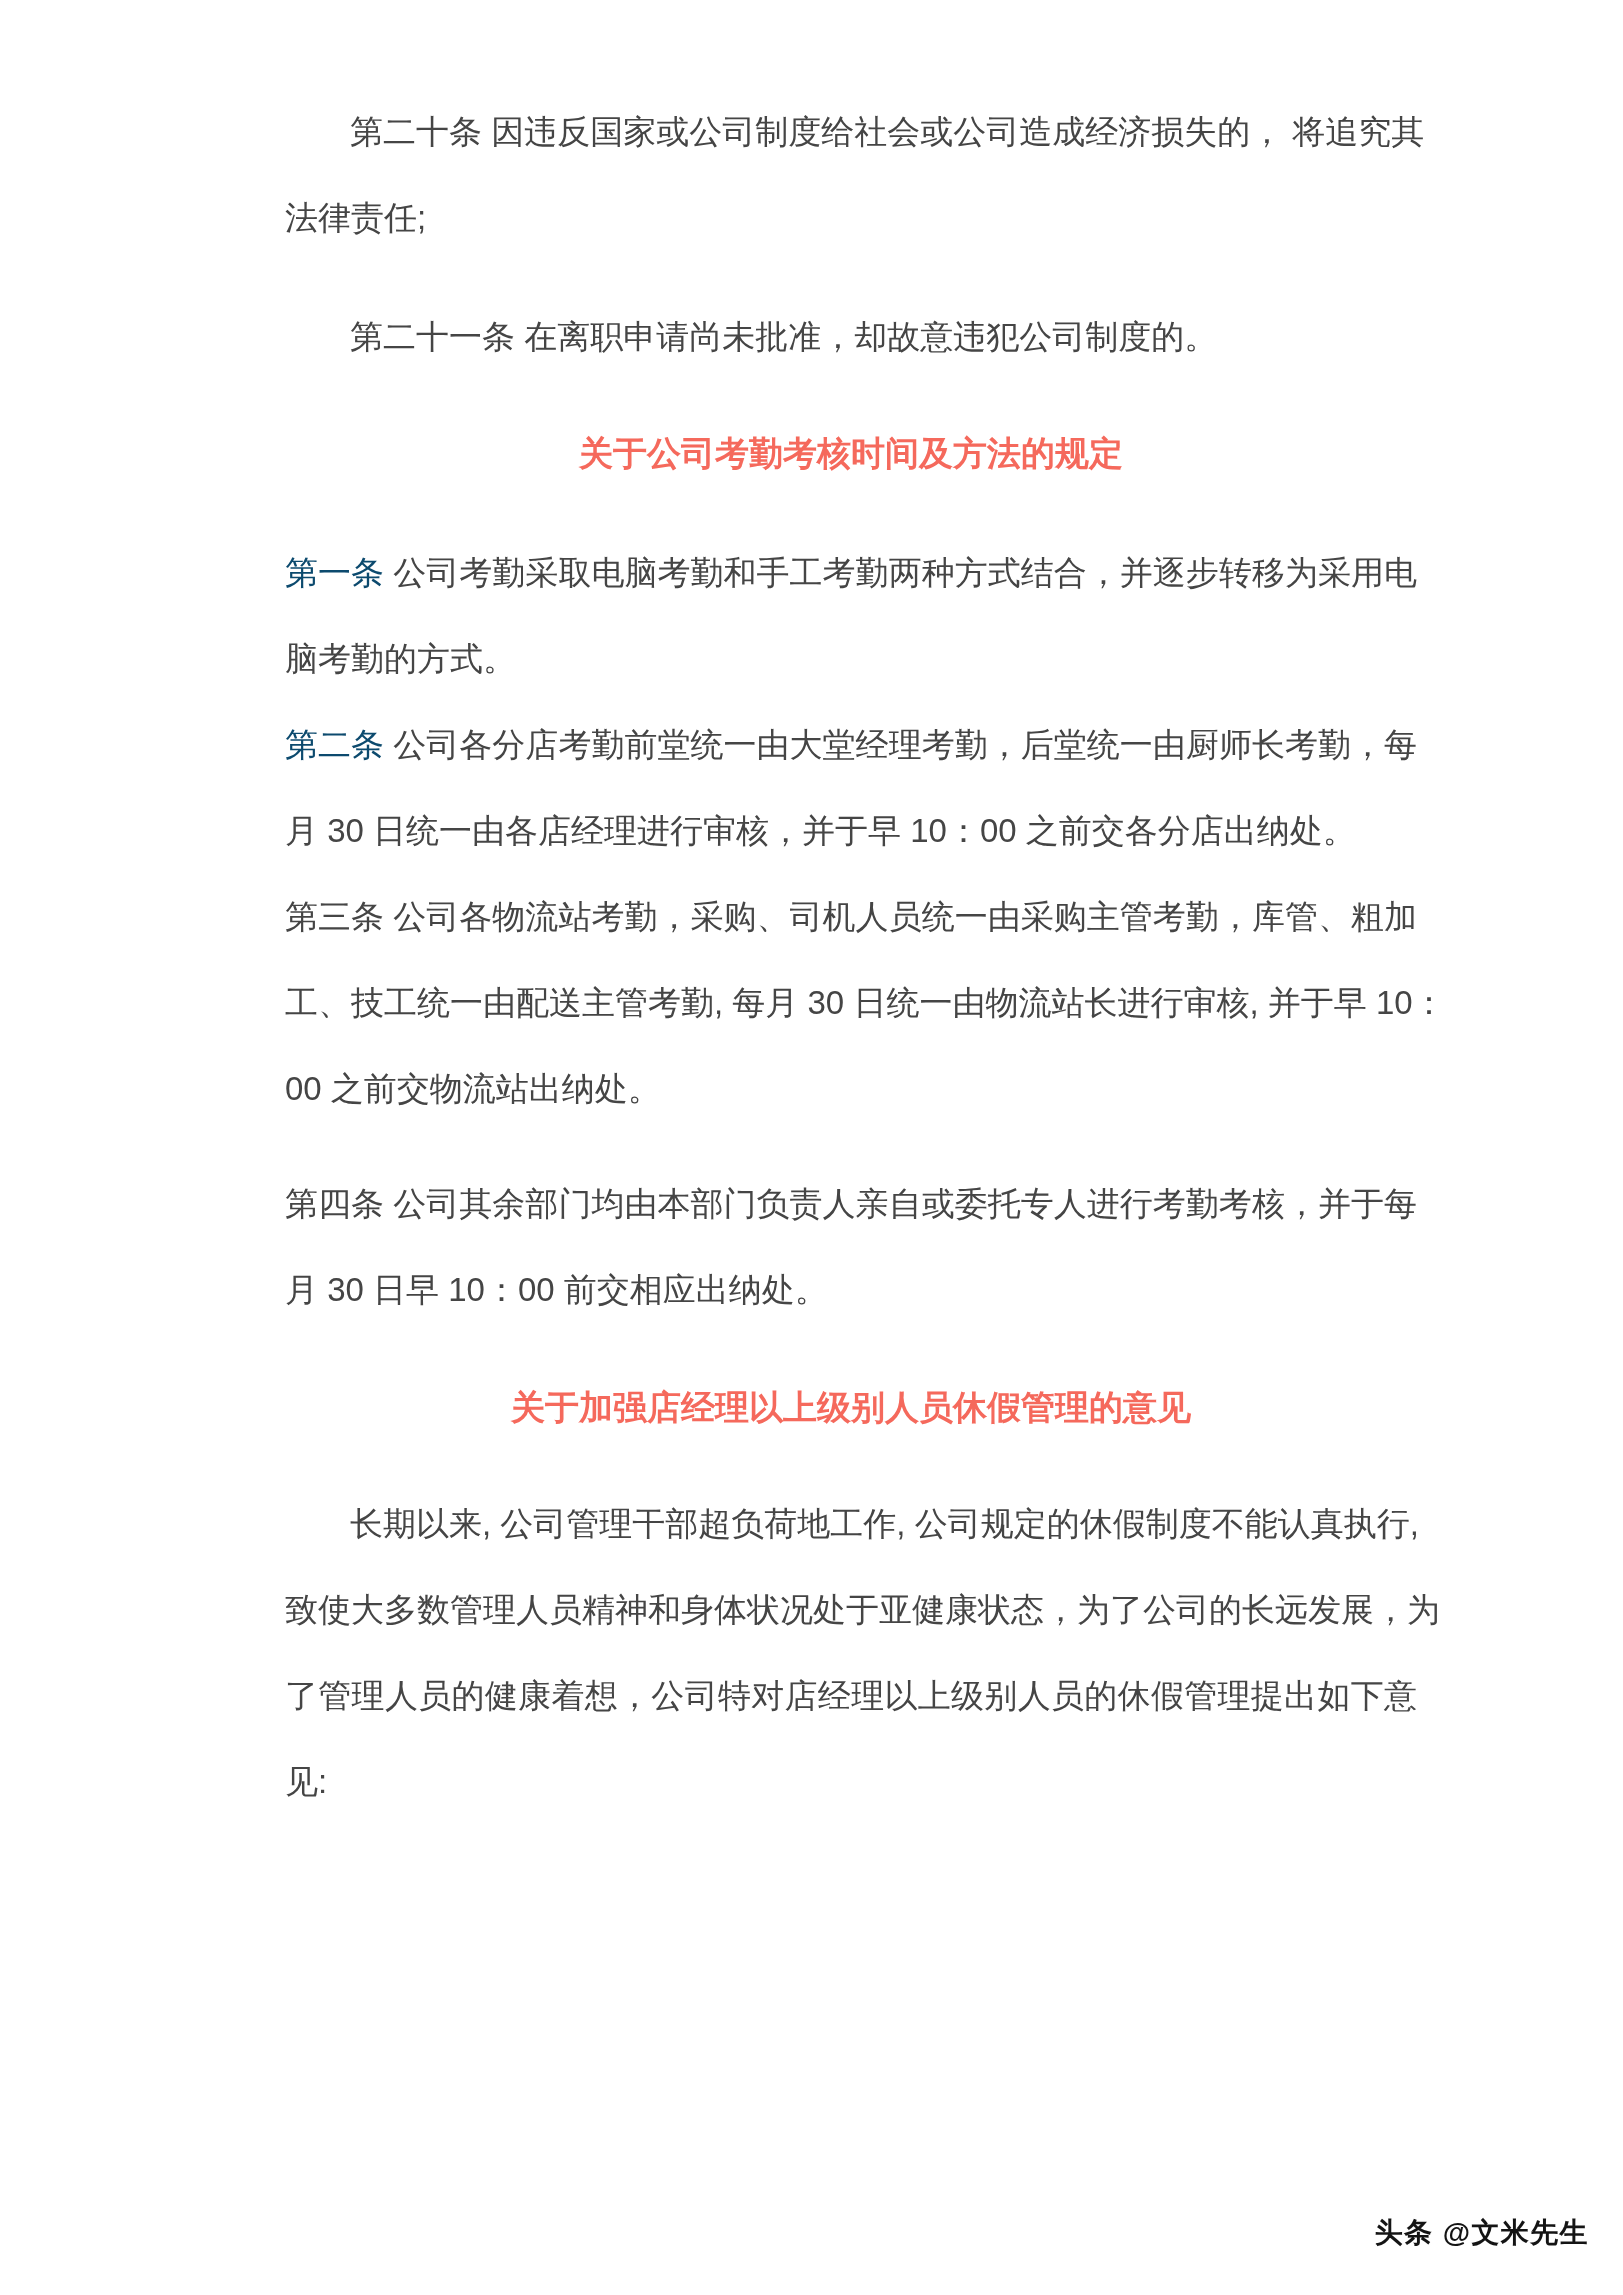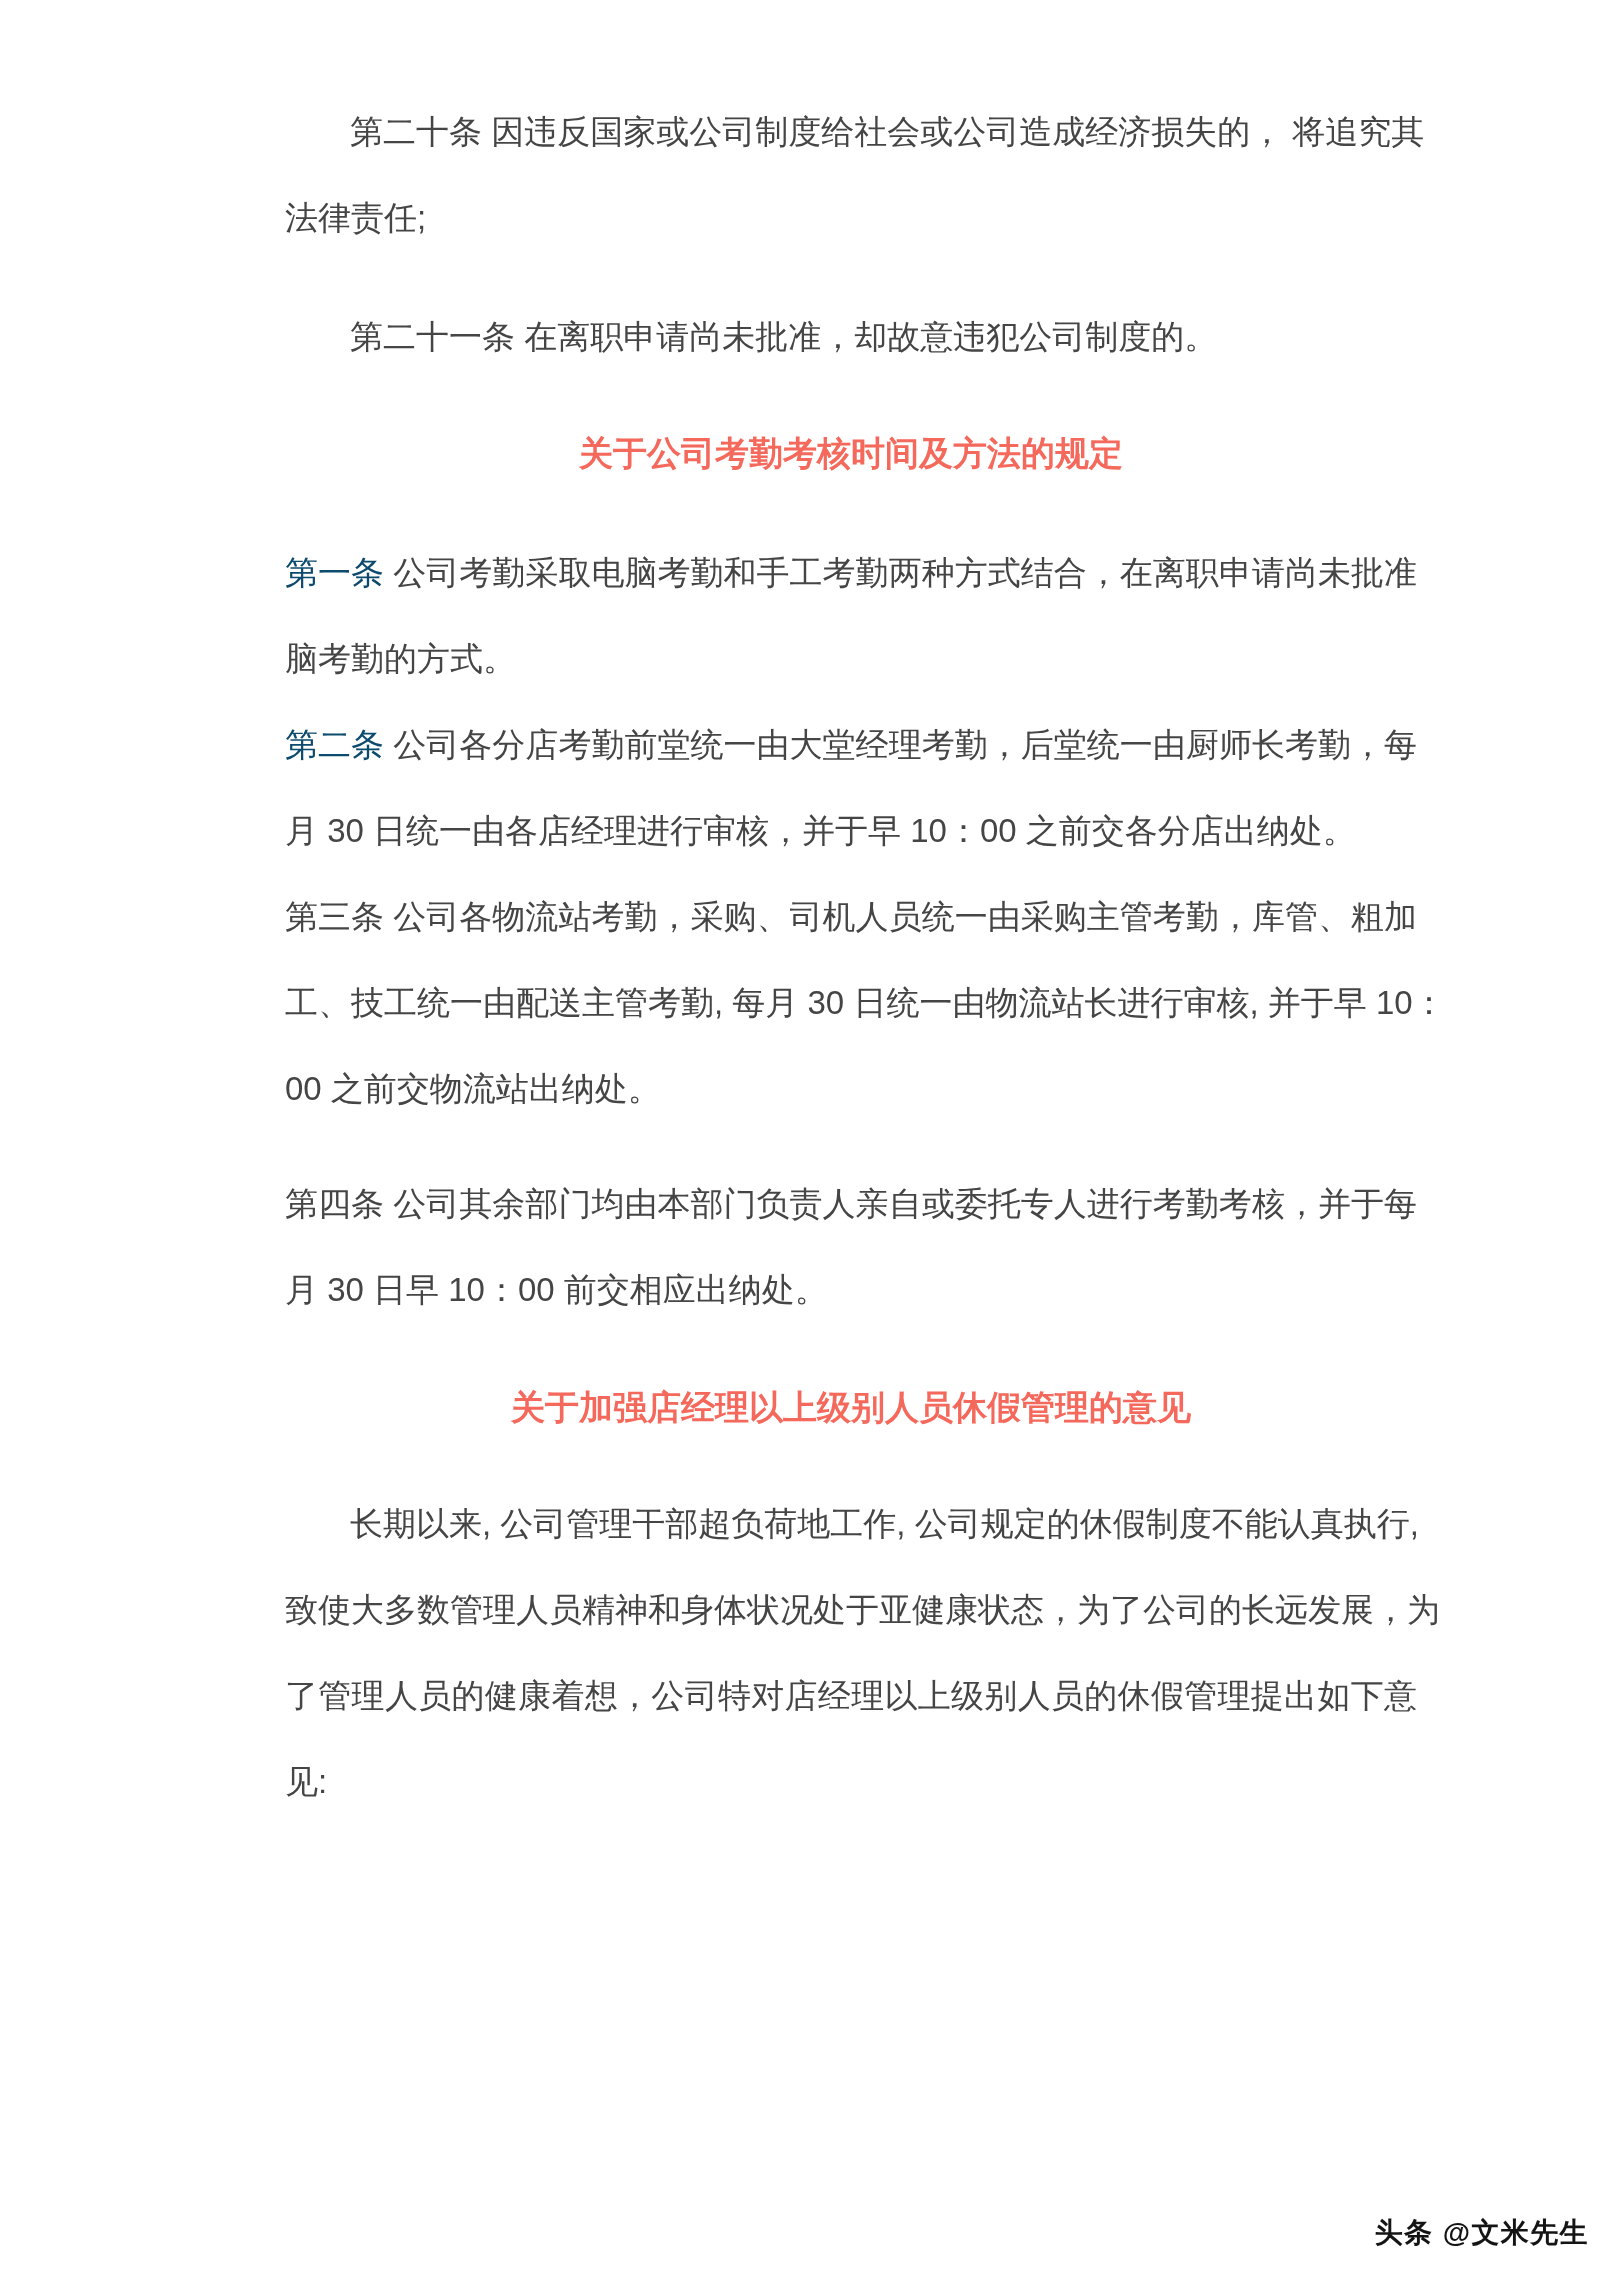--- a/index.html
+++ b/index.html
@@ -79,21 +79,21 @@
     <div class="line">法律责任;</div>
   </div>
 
   <div class="para gap-before-48">
     <div class="line indent">第二十一条 在离职申请尚未批准，却故意违犯公司制度的。</div>
   </div>
 
   <div class="heading gap-before-44">关于公司考勤考核时间及方法的规定</div>
 
   <div class="para gap-before-50">
-    <div class="line fill"><span class="article-label">第一条</span><span> 公司考勤采取电脑考勤和手工考勤两种方式结合，在离职申请尚未批准</span></div>
+    <div class="line fill"><span class="article-label">第一条</span><span> 公司考勤采取电脑考勤和手工考勤两种方式结合，并逐步转移为采用电</span></div>
     <div class="line">脑考勤的方式。</div>
   </div>
 
   <div class="para">
     <div class="line fill"><span class="article-label">第二条</span><span> 公司各分店考勤前堂统一由大堂经理考勤，后堂统一由厨师长考勤，每</span></div>
     <div class="line">月 30 日统一由各店经理进行审核，并于早 10：00 之前交各分店出纳处。</div>
   </div>
 
   <div class="para">
     <div class="line fill">第三条 公司各物流站考勤，采购、司机人员统一由采购主管考勤，库管、粗加</div>

